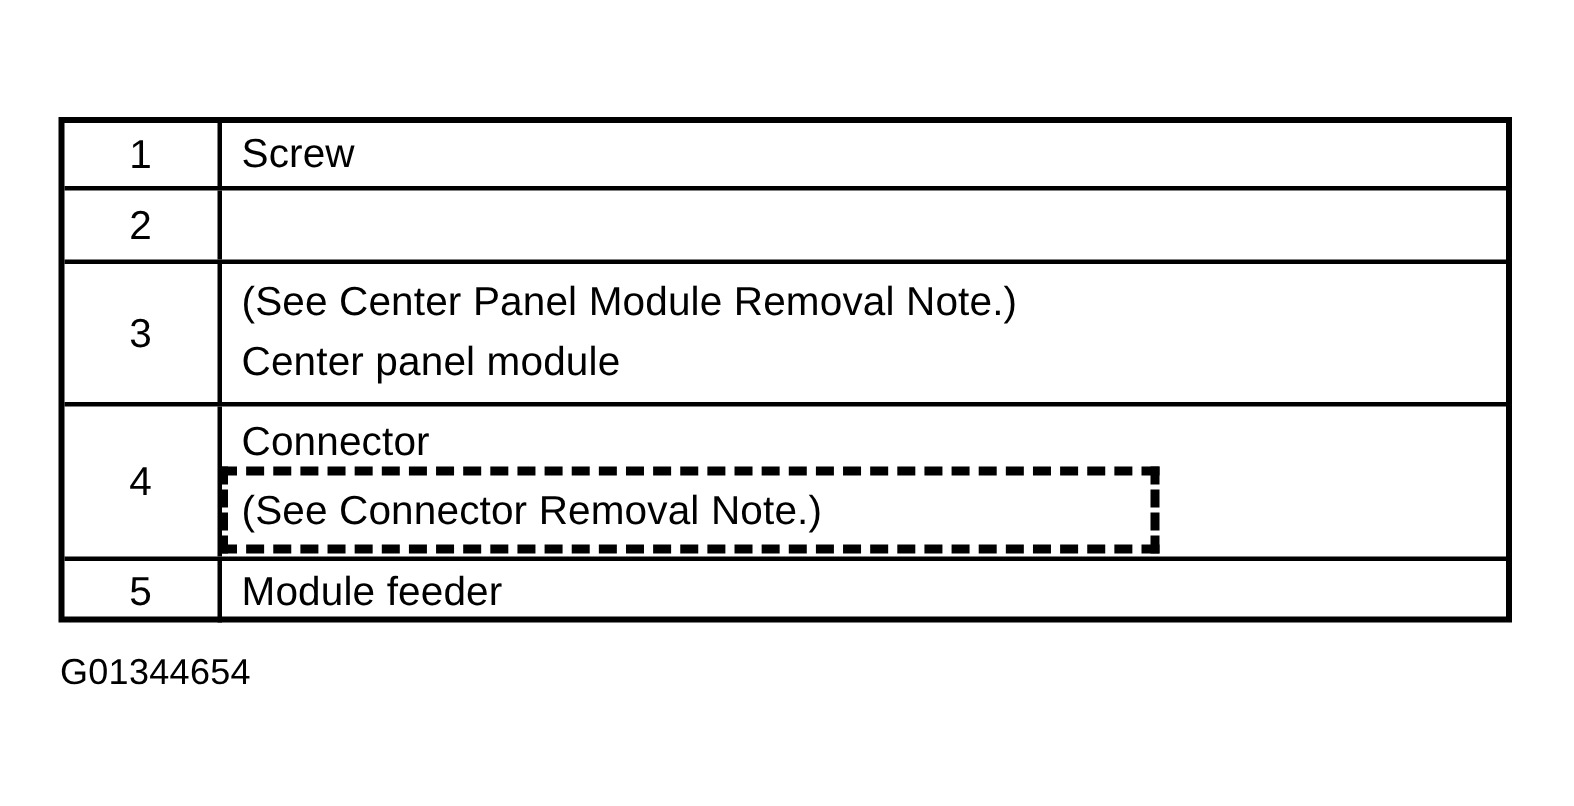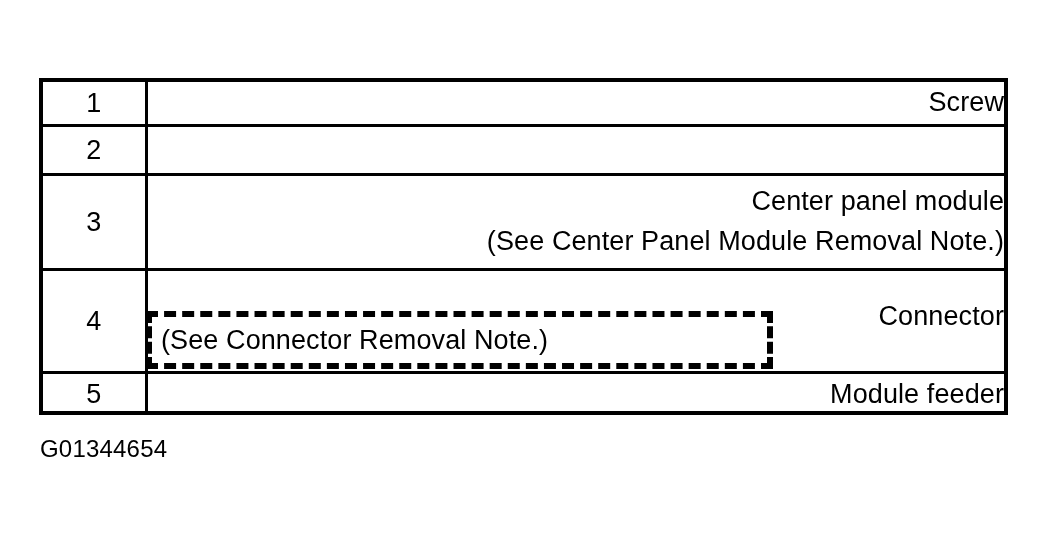--- a/index.html
+++ b/index.html
@@ -65,36 +65,35 @@
   }
 
   .desc-cell {
     flex: 1 1 auto;
     box-sizing: border-box;
     padding-left: 13px;
     position: relative;
     display: flex;
     flex-direction: column;
     justify-content: center;
-    align-items: flex-end;
   }
 
   .desc-line {
     font-size: 27px;
     line-height: 1.48;
     white-space: nowrap;
     letter-spacing: 0.1px;
   }
 
   
   .row-4 .desc-cell {
     justify-content: flex-start;
     padding-top: 4px;
   }
-  .row-4 .desc-line.first { margin-bottom: 2px; margin-top: 22px; }
+  .row-4 .desc-line.first { margin-bottom: 2px; }
 
   .dashed-highlight {
     position: absolute;
     left: -2px;
     top: 40px;
     width: 627px;
     height: 58px;
     border: 6px dashed #000;
     box-sizing: border-box;
     display: flex;
@@ -137,22 +136,22 @@
       <div class="num-cell">
         <span>2</span>
       </div>
     </div>
 
     <div class="row row-3">
       <div class="num-cell">
         <span>3</span>
       </div>
       <div class="desc-cell">
+        <span class="desc-line">(See Center Panel Module Removal Note.)</span>
         <span class="desc-line">Center panel module</span>
-        <span class="desc-line">(See Center Panel Module Removal Note.)</span>
       </div>
     </div>
 
     <div class="row row-4">
       <div class="num-cell">
         <span>4</span>
       </div>
       <div class="desc-cell">
         <span class="desc-line first">Connector</span>
         <div class="dashed-highlight">

